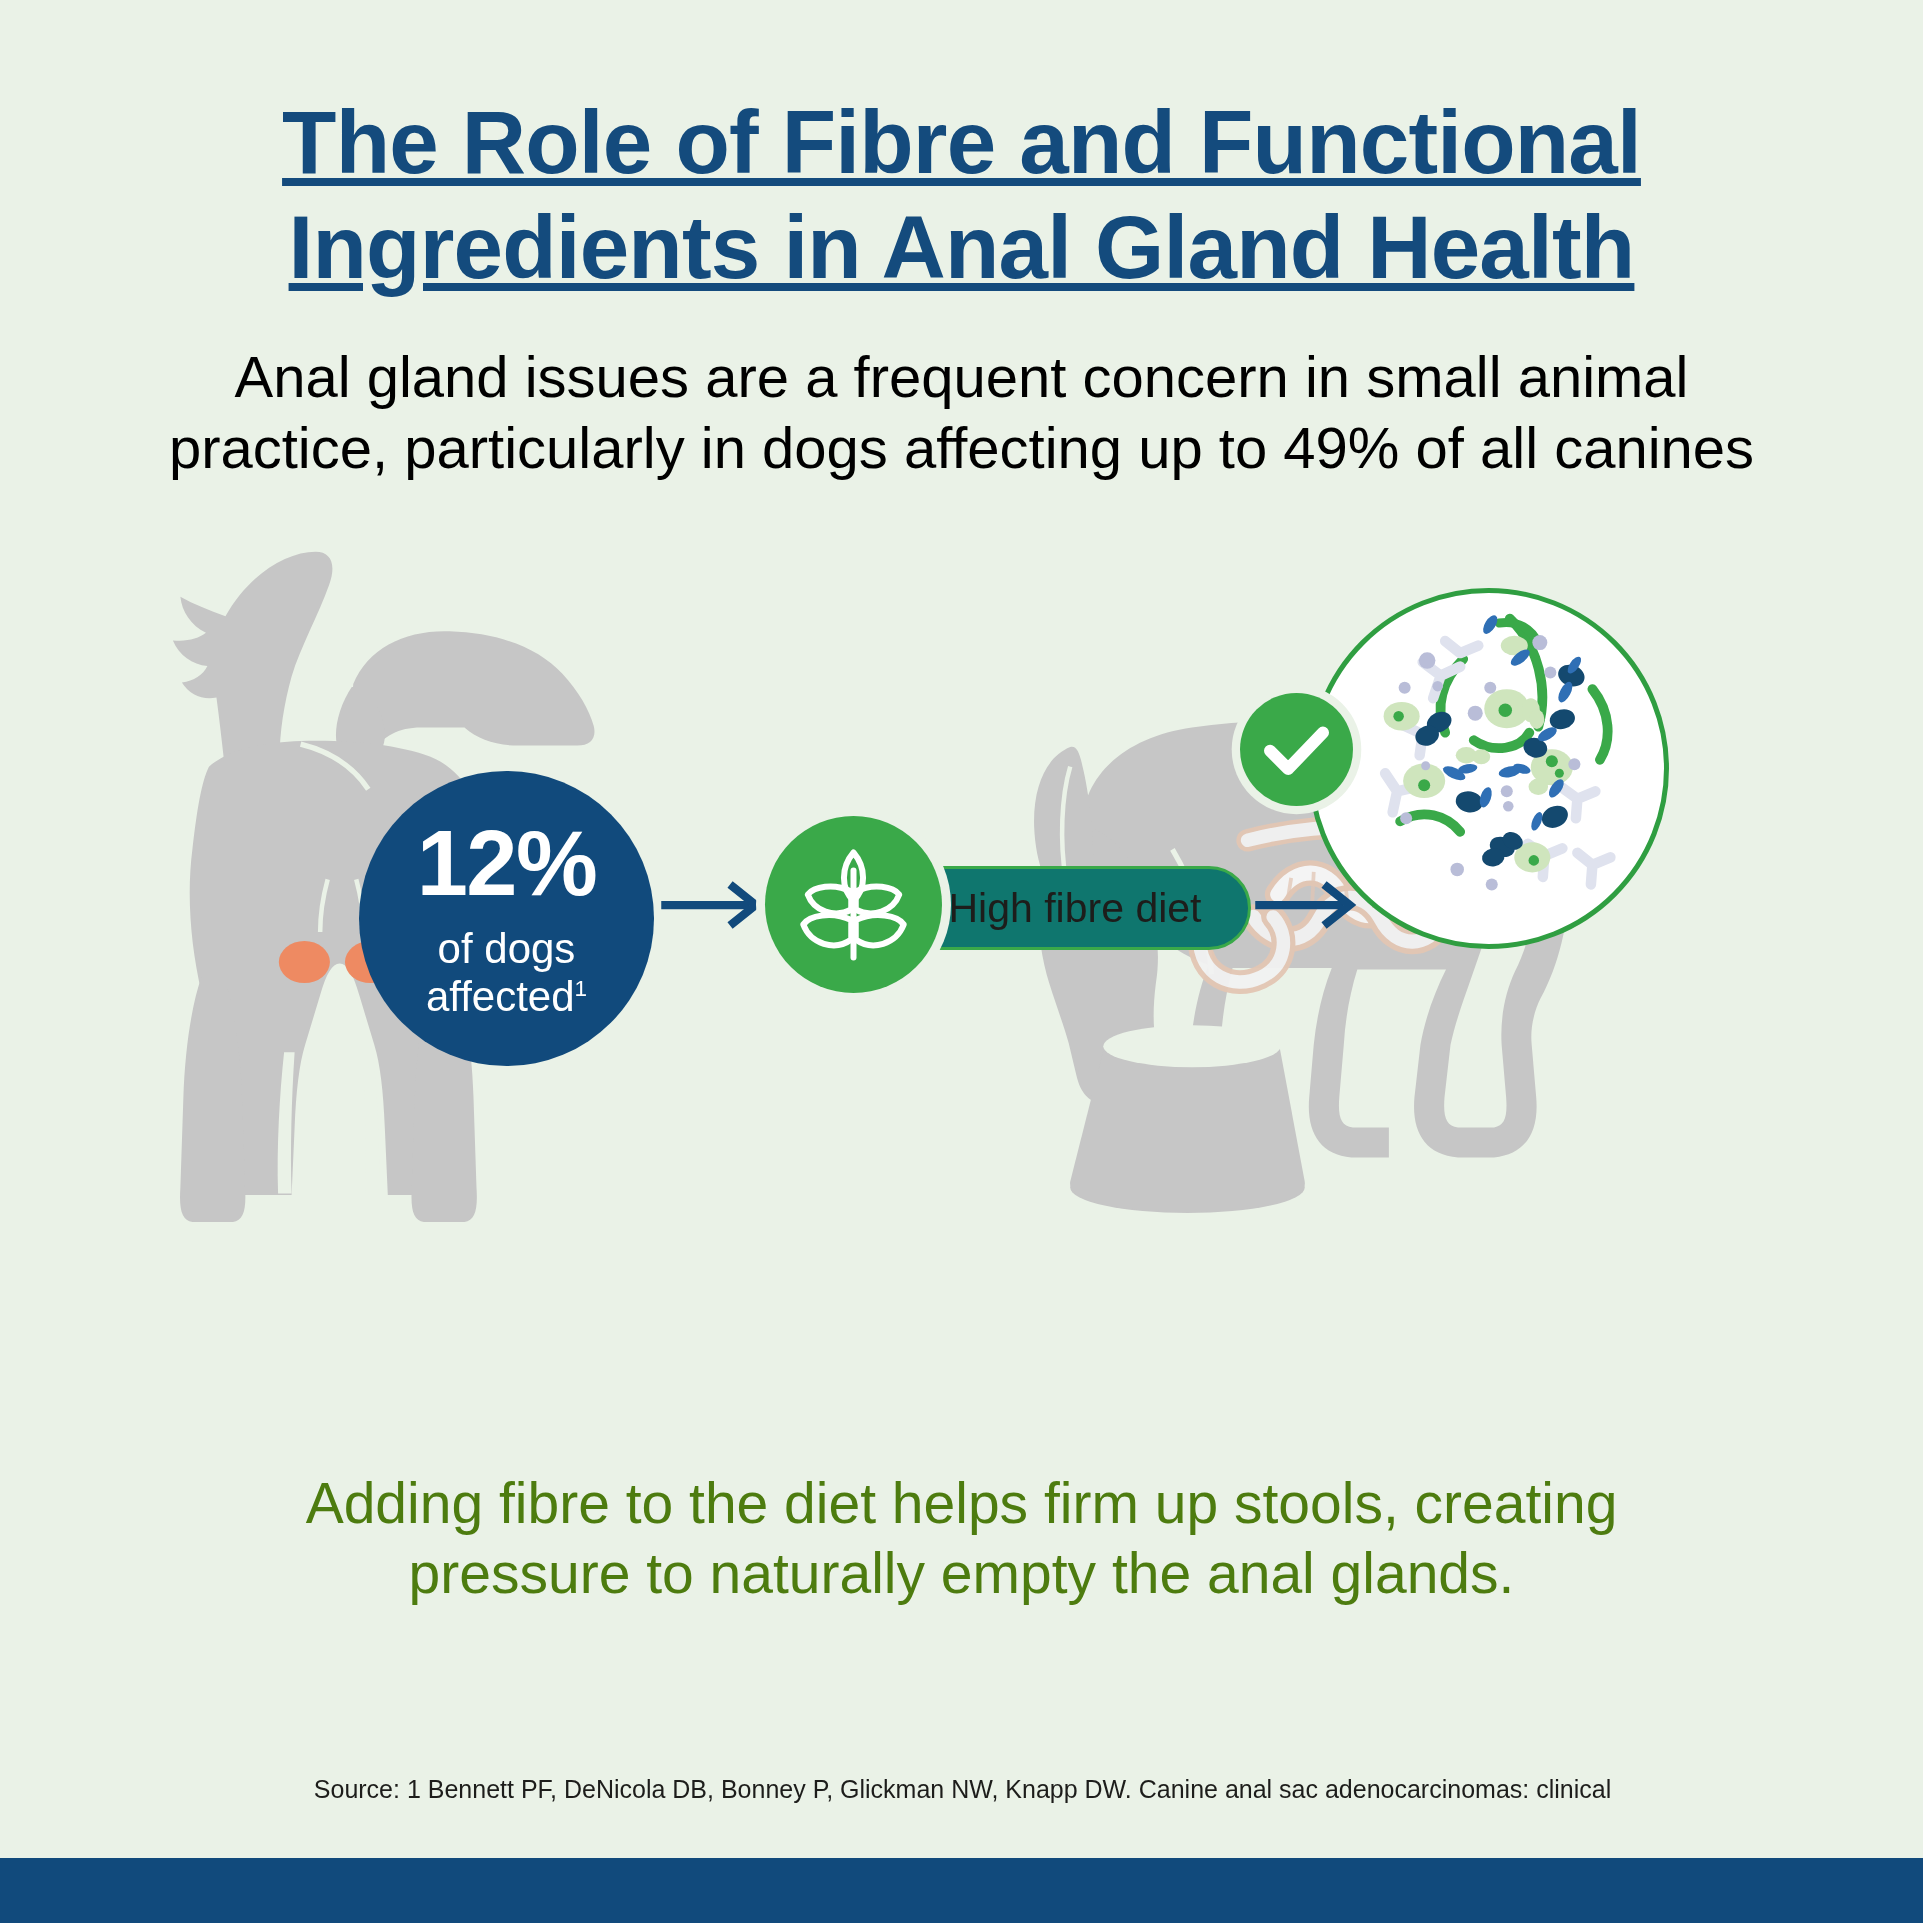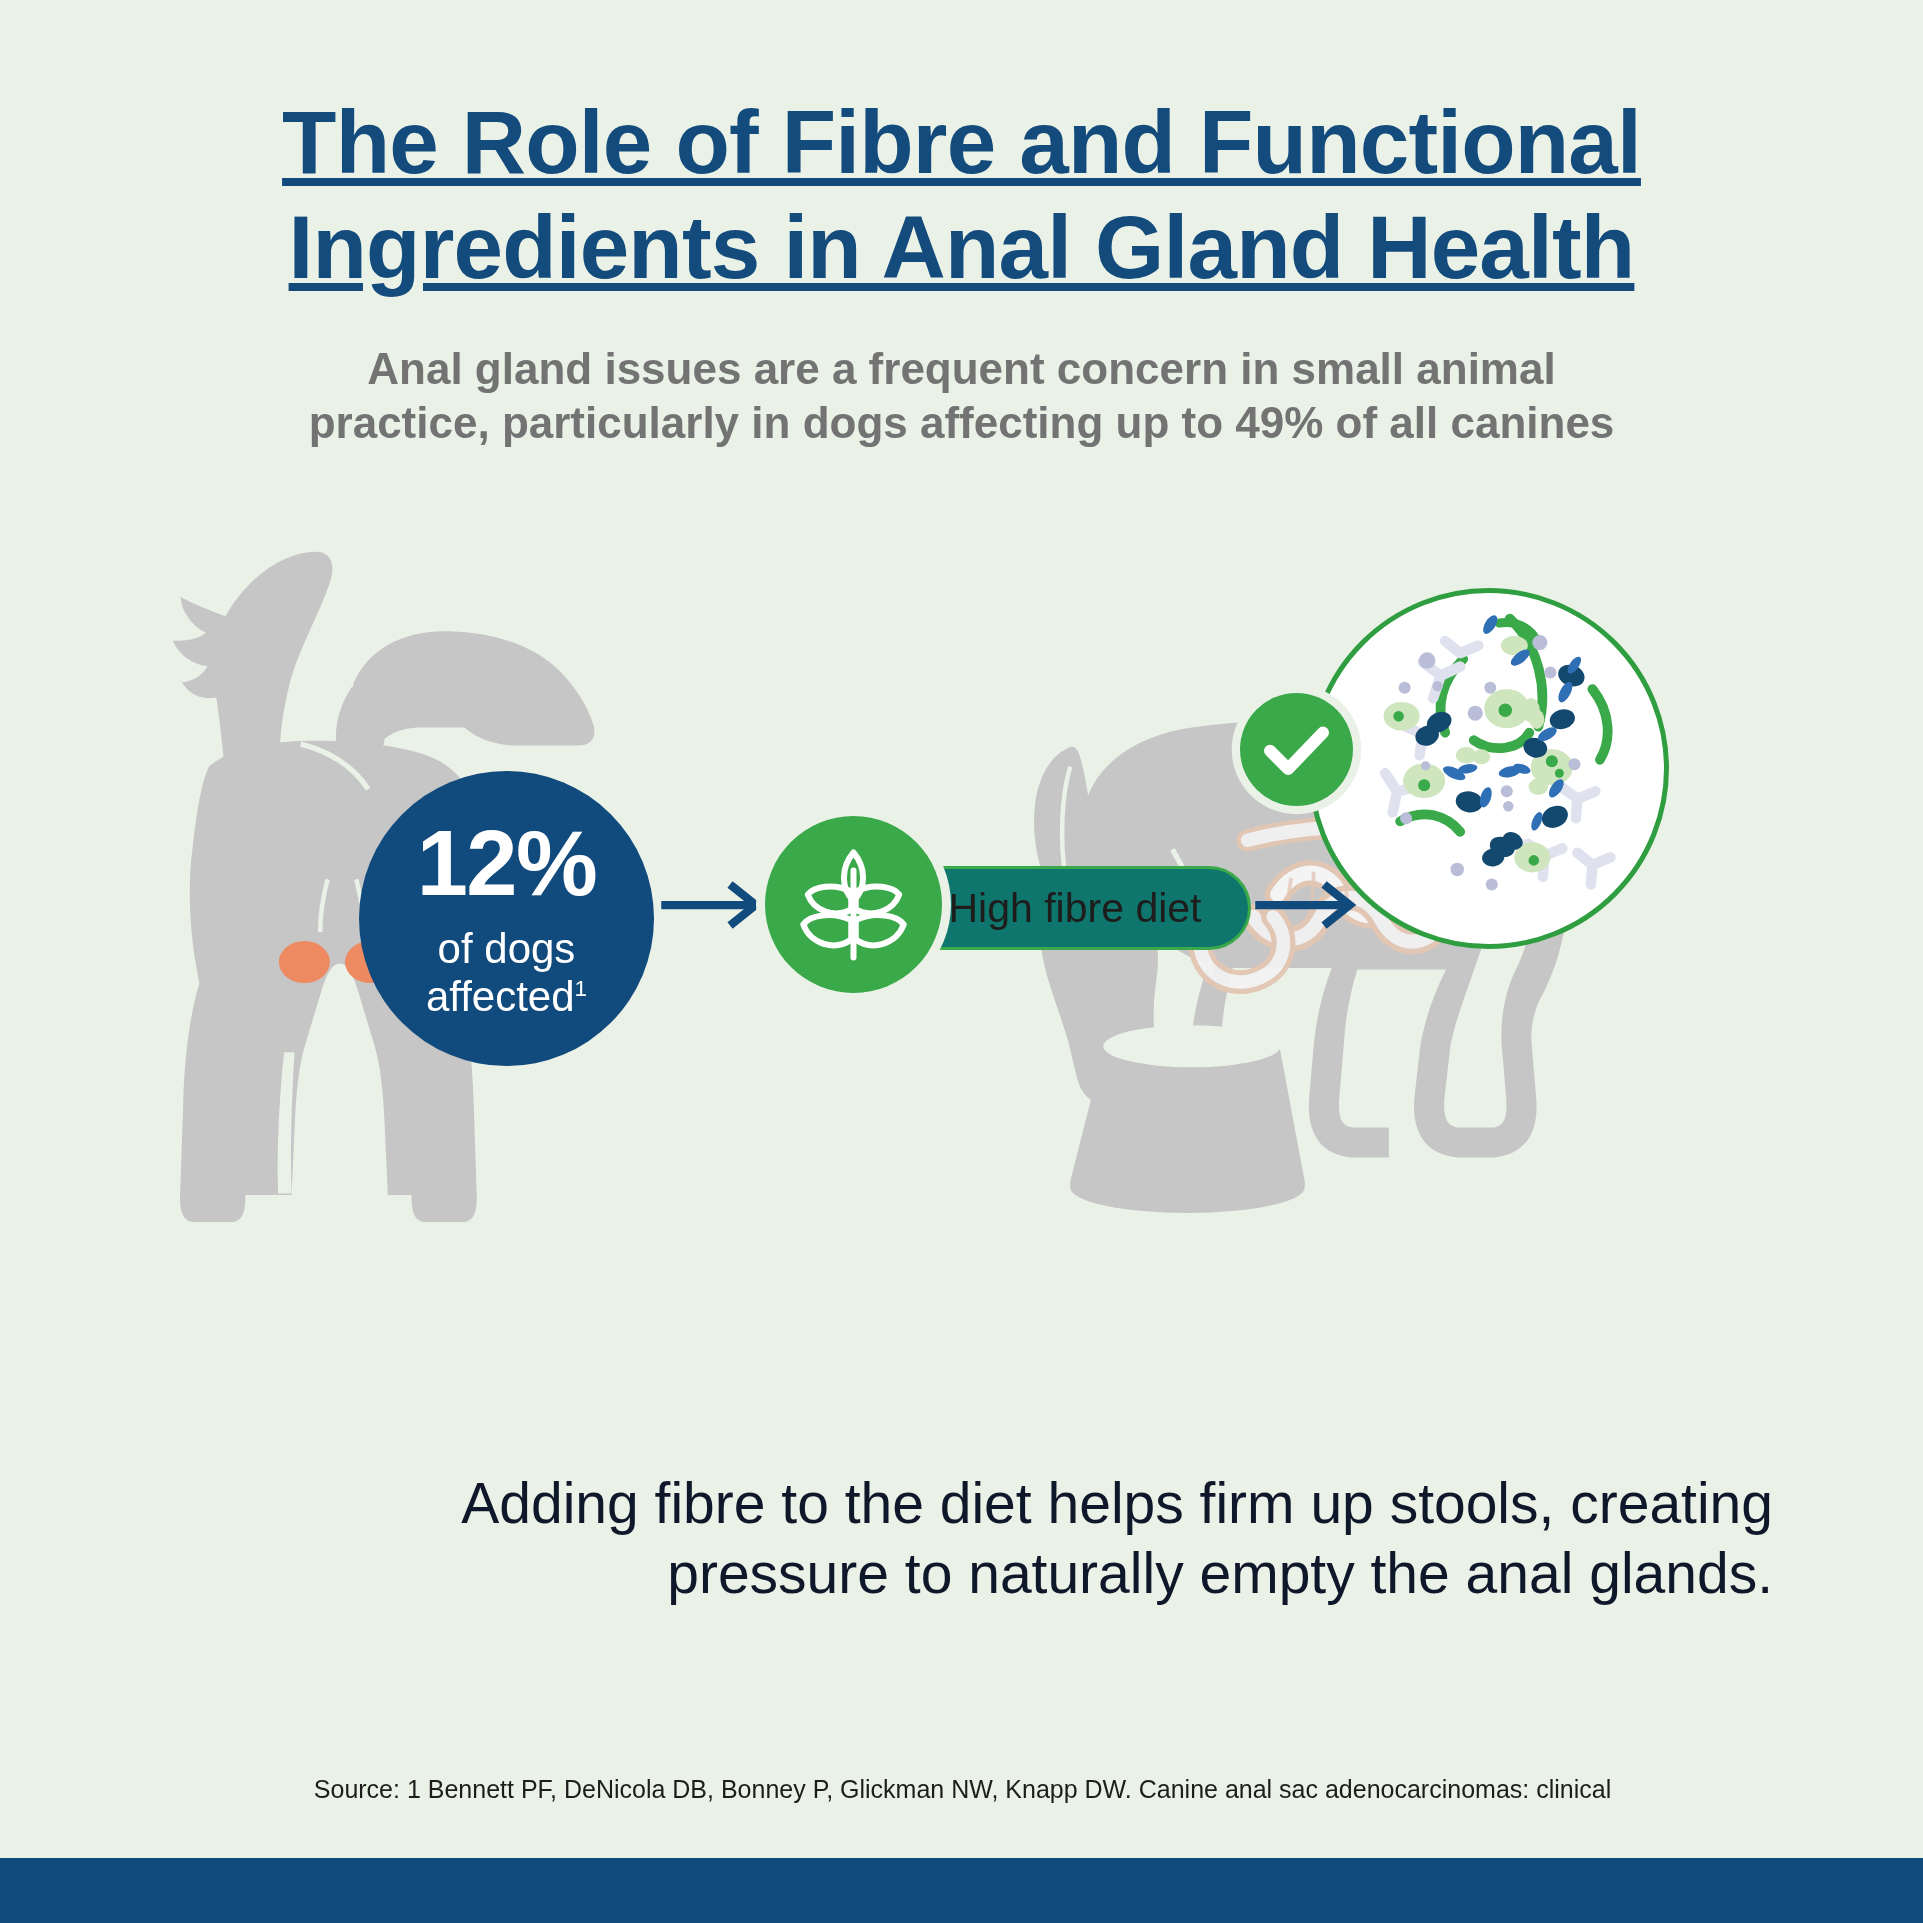--- a/index.html
+++ b/index.html
@@ -29,34 +29,34 @@
     font-weight: bold;
     letter-spacing: -0.8px;
     text-decoration: underline;
   }
   #subtitle {
     position: absolute;
     left: 90px;
     top: 342px;
     width: 1743px;
     text-align: center;
-    color: #737373;
-    font-size: 44px;
+    color: #000000;
+    font-size: 58px;
     line-height: 1.22;
-    font-weight: bold;
+    font-weight: normal;
   }
 
   
   #conclusion {
     position: absolute;
     left: 150px;
     top: 1469px;
     width: 1623px;
-    text-align: right;
-    color: #0f172a;
+    text-align: center;
+    color: #4d7c0f;
     font-size: 57px;
     line-height: 1.22;
   }
   #source {
     position: absolute;
     left: 286px;
     top: 1770px;
     width: 1353px;
     text-align: center;
     color: #1d1d1b;

